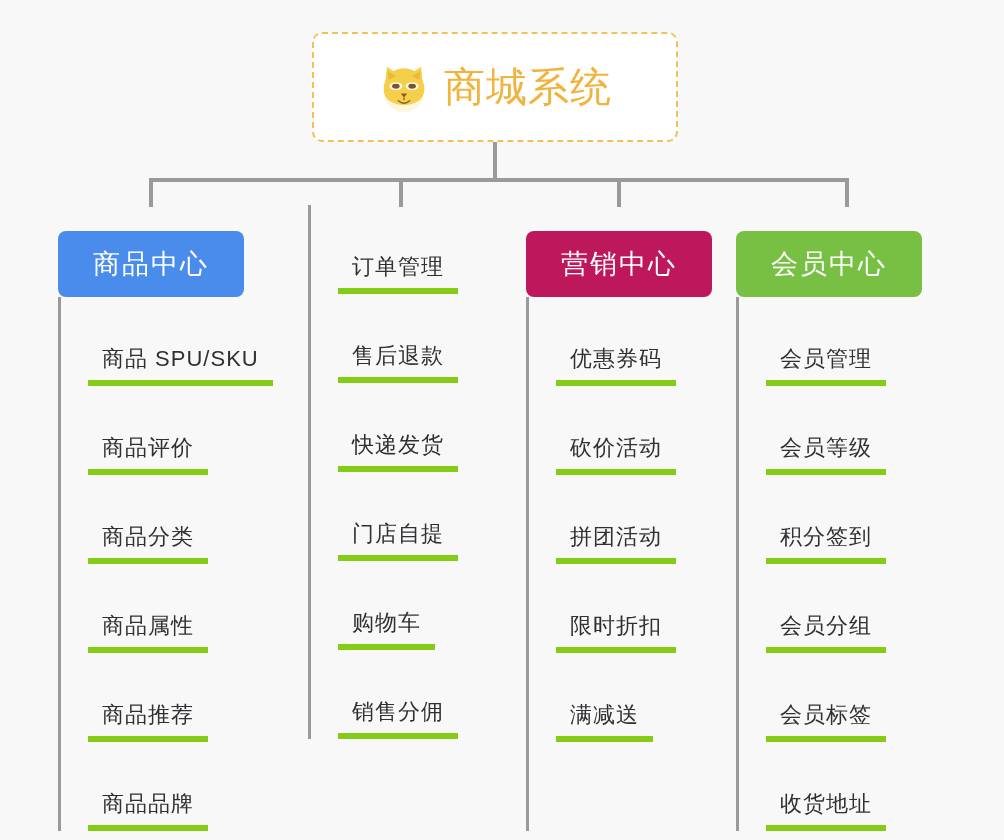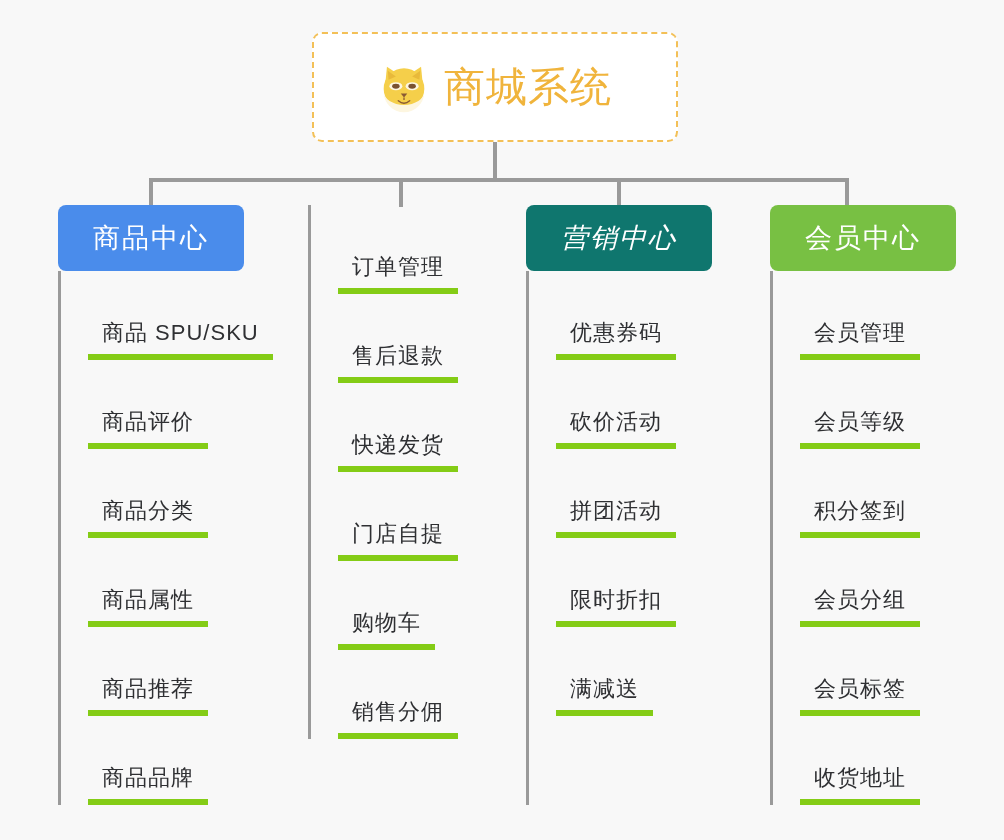--- a/index.html
+++ b/index.html
@@ -68,20 +68,21 @@
   .cat-box {
     height: 66px;
     border-radius: 8px;
     display: flex;
     align-items: center;
     justify-content: center;
     color: #ffffff;
     font-size: 27px;
     letter-spacing: 2px;
     box-sizing: border-box;
+    margin-top: 26px;
   }
 
   .leaf-list {
     position: relative;
     margin-top: 0;
     padding-top: 0;
   }
   
   .trunk {
     position: absolute;
@@ -108,21 +109,21 @@
     font-size: 22px;
     color: #2f3033;
     white-space: nowrap;
     letter-spacing: 1px;
   }
 
   
   #col-0 { left: 58px;  width: 186px; }
   #col-1 { left: 308px; width: 186px; }
   #col-2 { left: 526px; width: 186px; }
-  #col-3 { left: 770px; width: 186px; }
+  #col-3 { left: 736px; width: 186px; }
 </style>
 </head>
 <body>
 
 <div id="canvas">
 
   <div class="root-node">
     <svg class="dog-icon" viewBox="0 0 64 64">
       <circle cx="32" cy="34" r="25" fill="#f5cf4a"></circle>
       <path d="M9 28 L11 7 L26 17 Z" fill="#f5cf4a"></path>
@@ -219,21 +220,21 @@
       </div>
       <div class="leaf">
         <span class="leaf-inner">
           <span class="leaf-label">销售分佣</span>
         </span>
       </div>
     </div>
   </div>
 
   <div class="col" id="col-2">
-    <div class="cat-box" style="background:#0f766e;font-style:italic;">
+    <div class="cat-box" style="background:#be185d;">
       <span>营销中心</span>
     </div>
     <div class="leaf-list">
       <div class="trunk" style="height:534px;"></div>
       <div class="leaf">
         <span class="leaf-inner">
           <span class="leaf-label">优惠券码</span>
         </span>
       </div>
       <div class="leaf">

